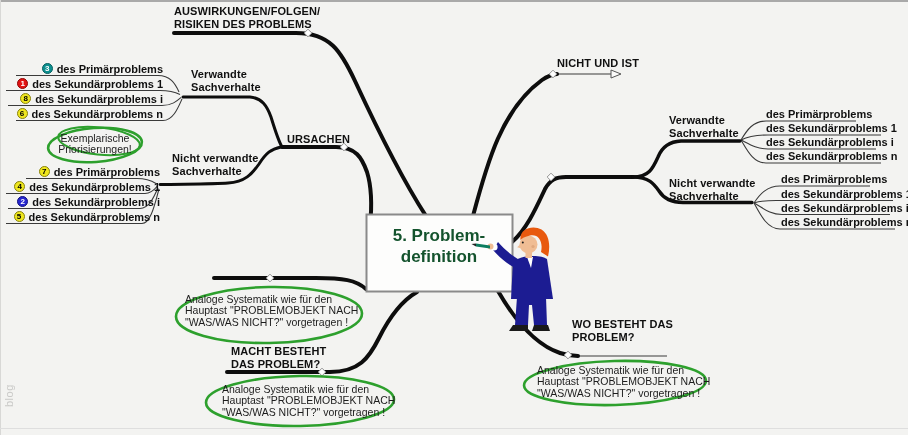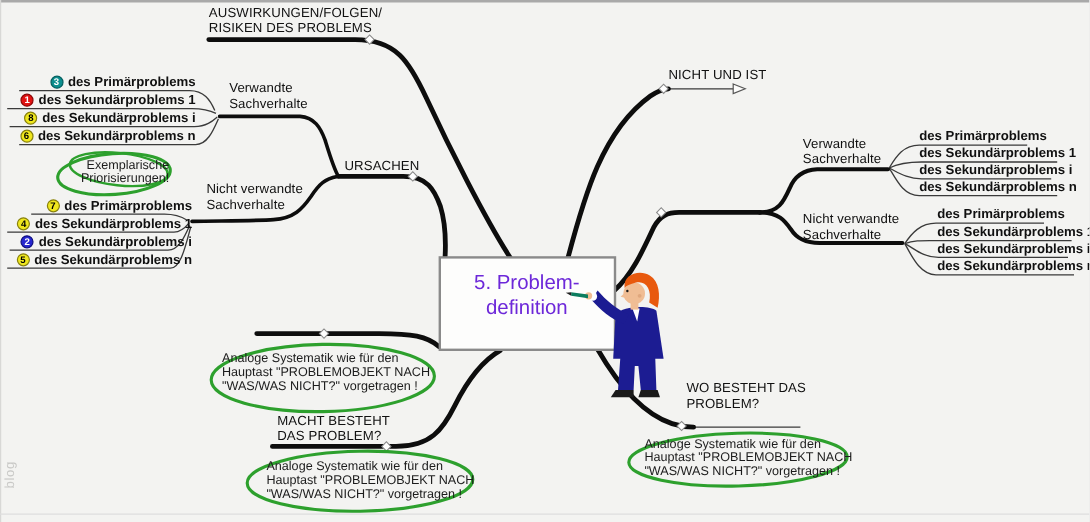--- a/index.html
+++ b/index.html
@@ -1,24 +1,24 @@
 <!DOCTYPE html>
 <html><head>
 <meta charset="utf-8">
 <style>
   html,body{margin:0;padding:0;background:#e9e9e9}
   #stage{position:relative;width:908px;height:435px;background:#f3f3f1;overflow:hidden;
          font-family:"Liberation Sans",sans-serif}
   svg.layer{position:absolute;left:0;top:0;pointer-events:none}
-  .lbl{position:absolute;font-weight:normal;font-size:11px;line-height:12.5px;color:#101010;
+  .lbl{position:absolute;font-weight:bold;font-size:11px;line-height:12.5px;color:#101010;
        white-space:pre-line;letter-spacing:.1px}
-  .ctr{position:absolute;left:366px;top:225px;width:146px;text-align:center;font-weight:normal;
-       font-size:17px;line-height:21px;color:#6d28d9;white-space:pre-line}
+  .ctr{position:absolute;left:366px;top:225px;width:146px;text-align:center;font-weight:bold;
+       font-size:17px;line-height:21px;color:#14532d;white-space:pre-line}
   .ann{position:absolute;font-size:10.5px;line-height:11.3px;color:#1c1c1c;white-space:pre-line}
-  .ann.centered{text-align:right}
+  .ann.centered{text-align:center}
   .rowL{position:absolute;left:0;display:flex;justify-content:flex-end;align-items:center;gap:4px;
         height:13px;font-weight:bold;font-size:11px;color:#101010;white-space:nowrap}
   .rowR{position:absolute;height:13px;font-weight:bold;font-size:11px;color:#101010;white-space:nowrap}
   .prio{display:inline-flex;align-items:center;justify-content:center;width:11px;height:11px;
         border-radius:50%;border:1px solid transparent;font-size:8px;font-weight:bold;line-height:1;
         box-sizing:border-box;flex:none}
   .wm{position:absolute;left:3px;top:407px;transform:rotate(-90deg);transform-origin:left top;
       font-size:11px;color:#c9c9c7;letter-spacing:.5px}
 </style>
 </head>

